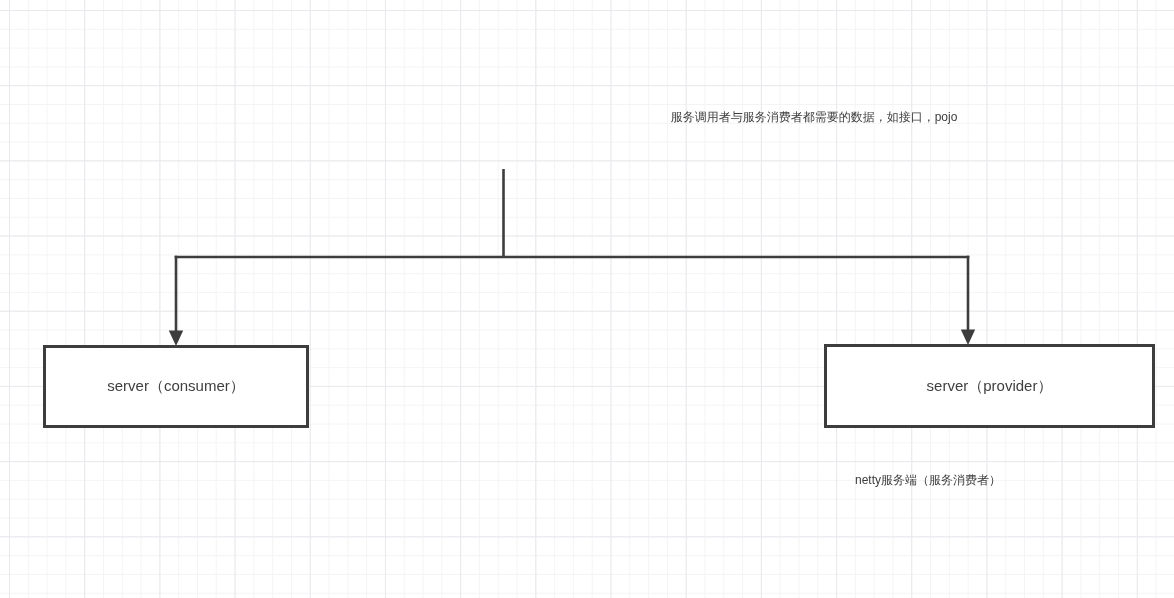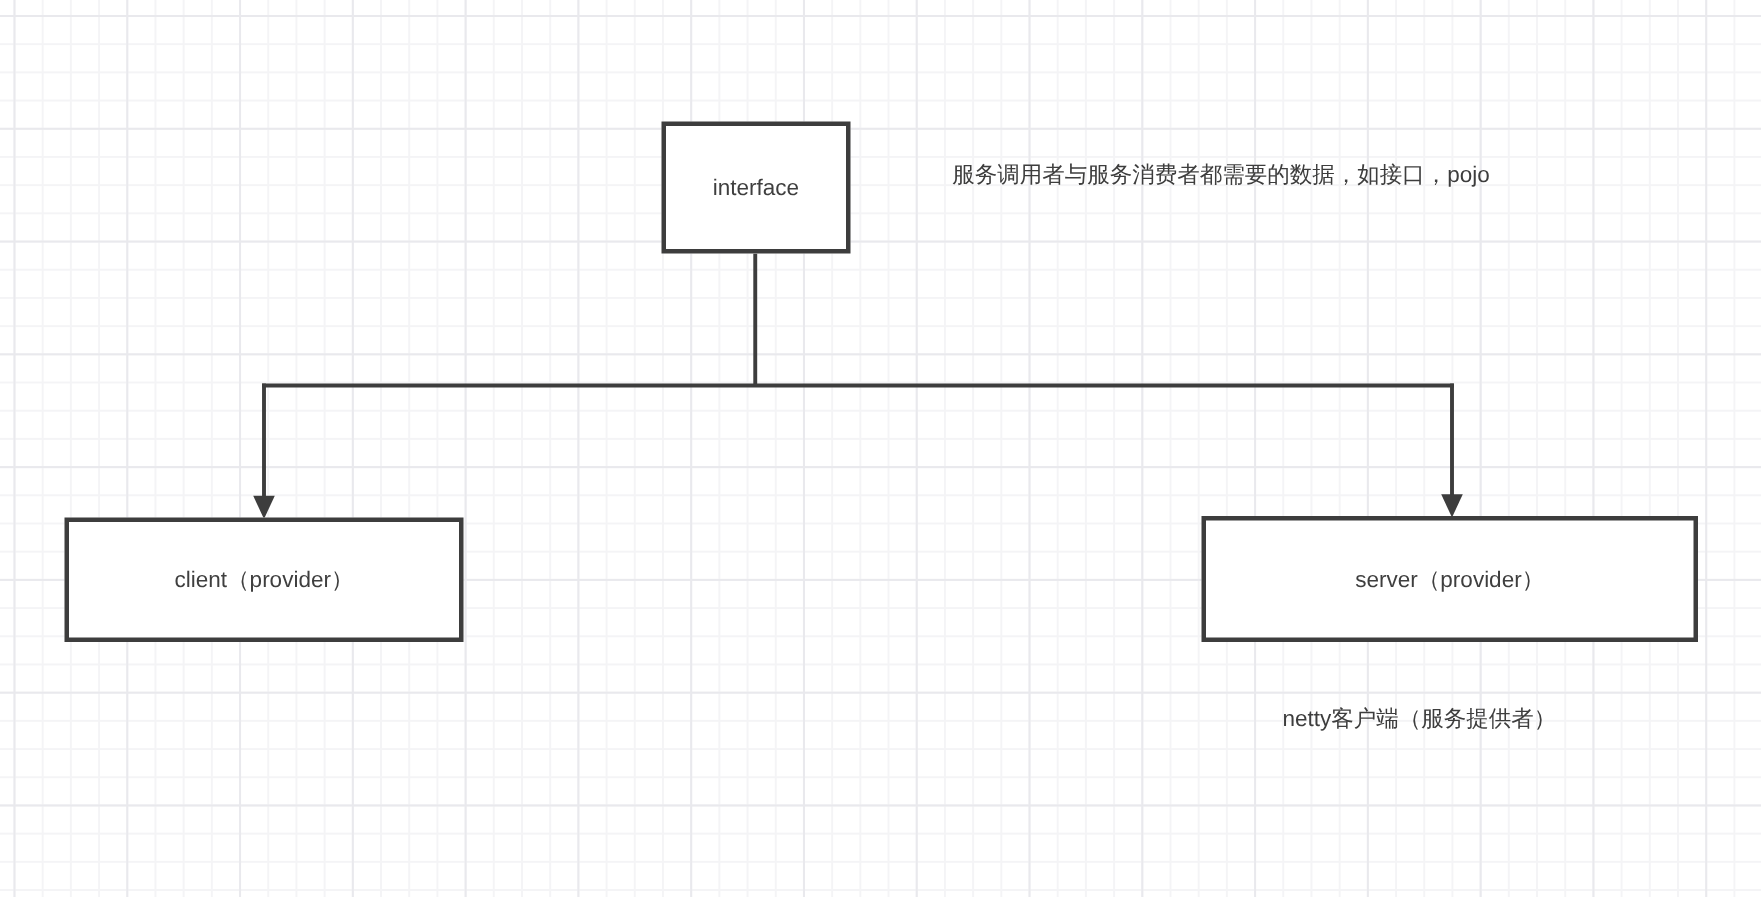--- a/index.html
+++ b/index.html
@@ -34,26 +34,26 @@
     display: flex;
     align-items: center;
     justify-content: center;
     color: #3f3f3f;
     font-size: 15px;
     text-align: center;
     cursor: default;
   }
   .node-interface { left: 441px; top: 81px;  width: 126px; height: 88px; }
   .node-client    { left: 43px;  top: 345px; width: 266px; height: 83px; }
-  .node-server    { left: 801px; top: 344px; width: 331px; height: 84px; }
+  .node-server    { left: 824px; top: 344px; width: 331px; height: 84px; }
 
   .note {
     position: absolute;
     color: #3d3d3d;
-    font-size: 15px;
+    font-size: 12px;
     line-height: 20px;
     white-space: nowrap;
   }
   .note-interface {
     left: 608px; top: 107px;
     width: 412px;
     text-align: center;
     white-space: normal;
   }
   .note-interface span { display: block; }
@@ -71,32 +71,29 @@
 
     <line x1="174.7" y1="257" x2="969.3" y2="257" stroke="#3d3d3d" stroke-width="2.6"></line>
 
     <line x1="176" y1="255.7" x2="176" y2="333" stroke="#3d3d3d" stroke-width="2.6"></line>
     <path d="M176 346 L168.8 330.5 L183.2 330.5 Z" fill="#3d3d3d"></path>
 
     <line x1="968" y1="255.7" x2="968" y2="332" stroke="#3d3d3d" stroke-width="2.6"></line>
     <path d="M968 345 L960.8 329.5 L975.2 329.5 Z" fill="#3d3d3d"></path>
   </svg>
 
-  <div class="node node-interface">
-    <span>interface</span>
-  </div>
 
   <div class="node node-client">
-    <span>client（provider）</span>
+    <span>server（consumer）</span>
   </div>
 
   <div class="node node-server">
     <span>server（provider）</span>
   </div>
 
   <div class="note note-interface">
     <span>服务调用者与服务消费者都需要的数据，如接口，pojo</span>
   </div>
 
 
-  <div class="note note-server">netty客户端（服务提供者）</div>
+  <div class="note note-server">netty服务端（服务消费者）</div>
 
 </div>
 
 </body></html>

